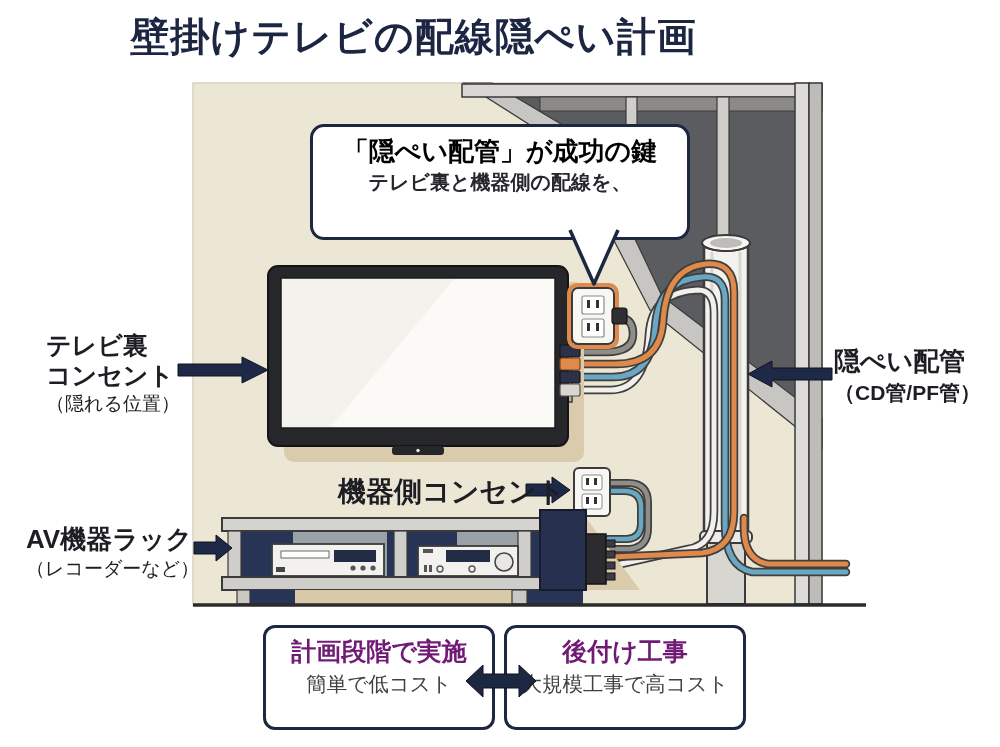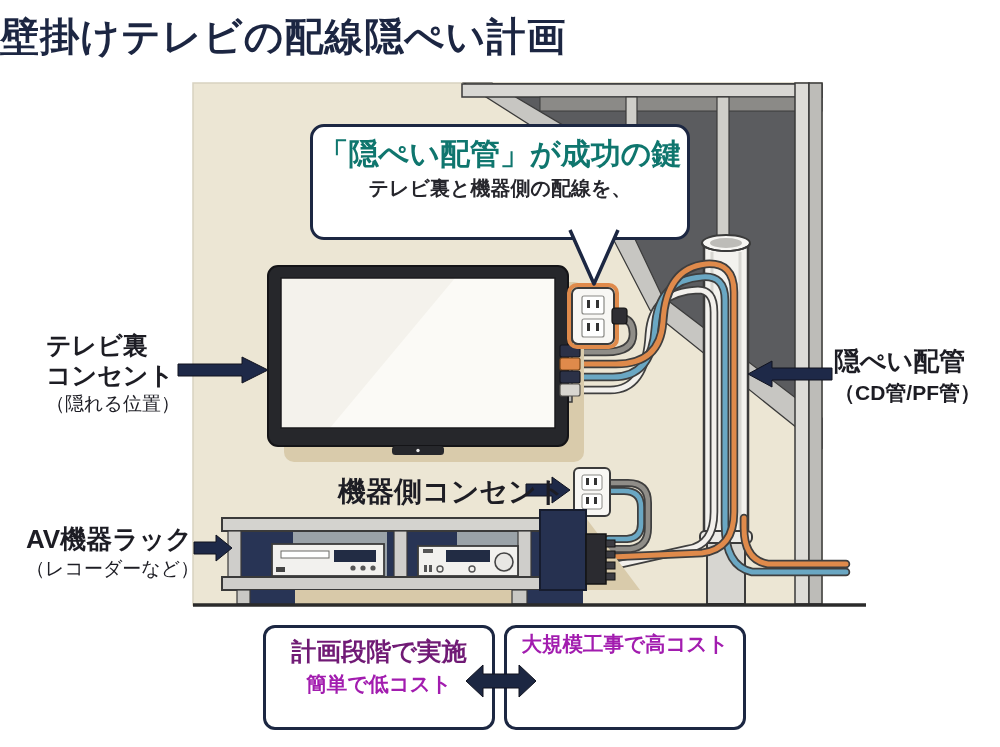--- a/index.html
+++ b/index.html
@@ -1,43 +1,43 @@
 <!DOCTYPE html>
 <html><head>
 <meta charset="utf-8">
 <style>
   html,body{margin:0;padding:0;background:#fff;}
   .stage{position:relative;width:1000px;height:747px;background:#fff;overflow:hidden;
          font-family:"Liberation Sans","DejaVu Sans",sans-serif;color:#1d1d24;}
   .abs{position:absolute;}
-  .title{left:0;top:10px;width:827px;text-align:left;font-size:39px;font-weight:800;
+  .title{left:0;top:10px;width:827px;text-align:center;font-size:39px;font-weight:800;
          color:#1c2642;letter-spacing:1px;z-index:2;}
   svg.scene{left:0;top:0;z-index:1;}
   
   .callout{left:310px;top:124px;width:374px;height:110px;background:#fff;
            border:3.5px solid #1c2742;border-radius:14px;z-index:2;text-align:center;}
-  .callout .head{font-size:30px;font-weight:800;color:#0f766e;margin-top:7px;}
+  .callout .head{font-size:26px;font-weight:800;color:#000000;margin-top:7px;}
   .callout .body-line{font-size:20px;font-weight:600;color:#26262c;line-height:1.32;}
   .callout-tail{left:566px;top:228px;z-index:3;}
   
   .lbl{z-index:2;line-height:1.18;}
   .lbl .b{font-weight:800;font-size:25px;display:block;}
   .lbl .n{font-weight:400;font-size:19px;display:block;margin-top:3px;}
   .lbl-tv{left:46px;top:331px;width:170px;}
   .lbl-rack{left:26px;top:524px;width:190px;}
   .lbl-rack .b{font-size:26px;}
   .lbl-devout{left:338px;top:475px;font-size:28px;font-weight:800;}
   .lbl-conduit{left:834px;top:346px;width:170px;}
   .lbl-conduit .b{font-size:26px;}
   .lbl-conduit .n{font-weight:700;font-size:21px;margin-top:4px;}
   
   .cmp{background:#fff;border:3.5px solid #1c2742;border-radius:12px;z-index:2;
        text-align:center;}
   .cmp .head{font-size:25px;font-weight:800;color:#701a75;margin-top:7px;}
-  .cmp .line{font-size:20.5px;font-weight:700;color:#a21caf;line-height:1.35;margin-top:2px;}
+  .cmp .line{font-size:20.5px;font-weight:400;color:#404040;line-height:1.35;margin-top:2px;}
   .cmp-left{left:263px;top:625px;width:226px;height:99px;}
   .cmp-right{left:504px;top:625px;width:236px;height:99px;}
   .dblarrow{left:462px;top:658px;z-index:3;}
 </style>
 </head>
 <body>
 
 <div class="stage">
 
   <svg class="scene abs" width="1000" height="747" viewBox="0 0 1000 747">
@@ -213,19 +213,20 @@
   <div class="abs lbl lbl-conduit">
     <span class="b">隠ぺい配管</span>
     <span class="n">（CD管/PF管）</span>
   </div>
 
   <div class="abs cmp cmp-left">
     <div class="head">計画段階で実施</div>
     <div class="line">簡単で低コスト</div>
   </div>
   <div class="abs cmp cmp-right">
+    <div class="head">後付け工事</div>
     <div class="line">大規模工事で高コスト</div>
   </div>
   <svg class="abs dblarrow" width="78" height="46" viewBox="0 0 78 46">
     <polygon points="4,23 21,7 21,16 57,16 57,7 74,23 57,39 57,30 21,30 21,39" fill="#1c2742" stroke="#10131f" stroke-width="1"></polygon>
   </svg>
 
 </div>
 
 </body></html>

